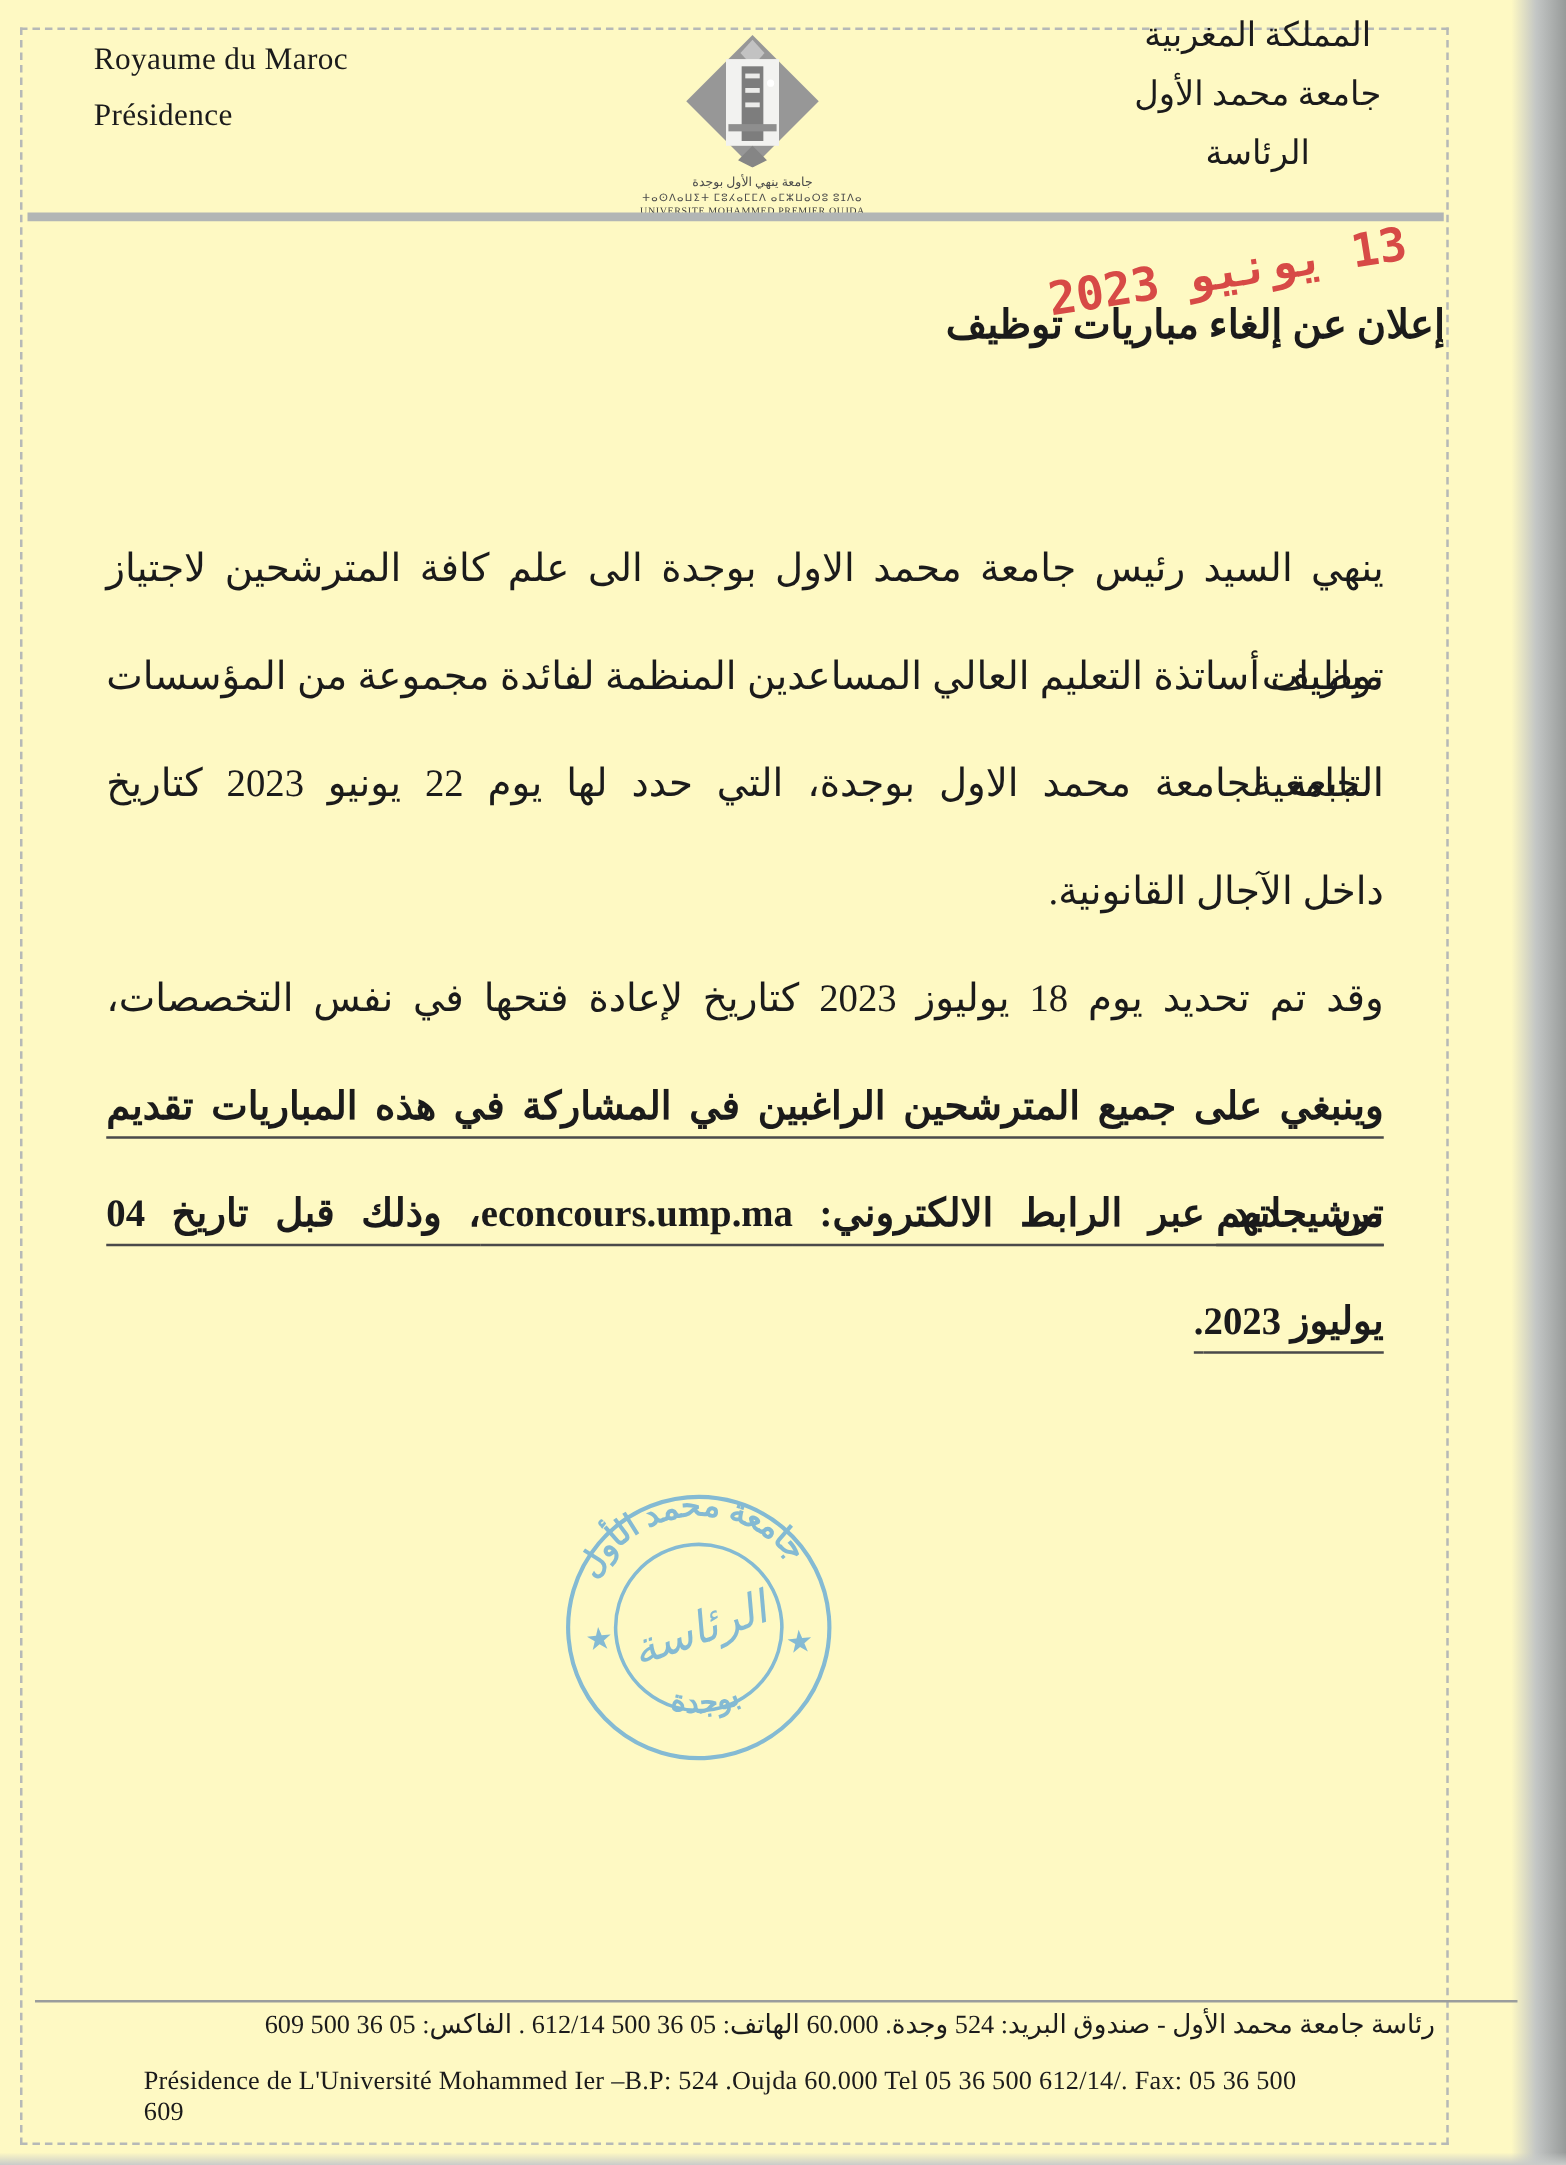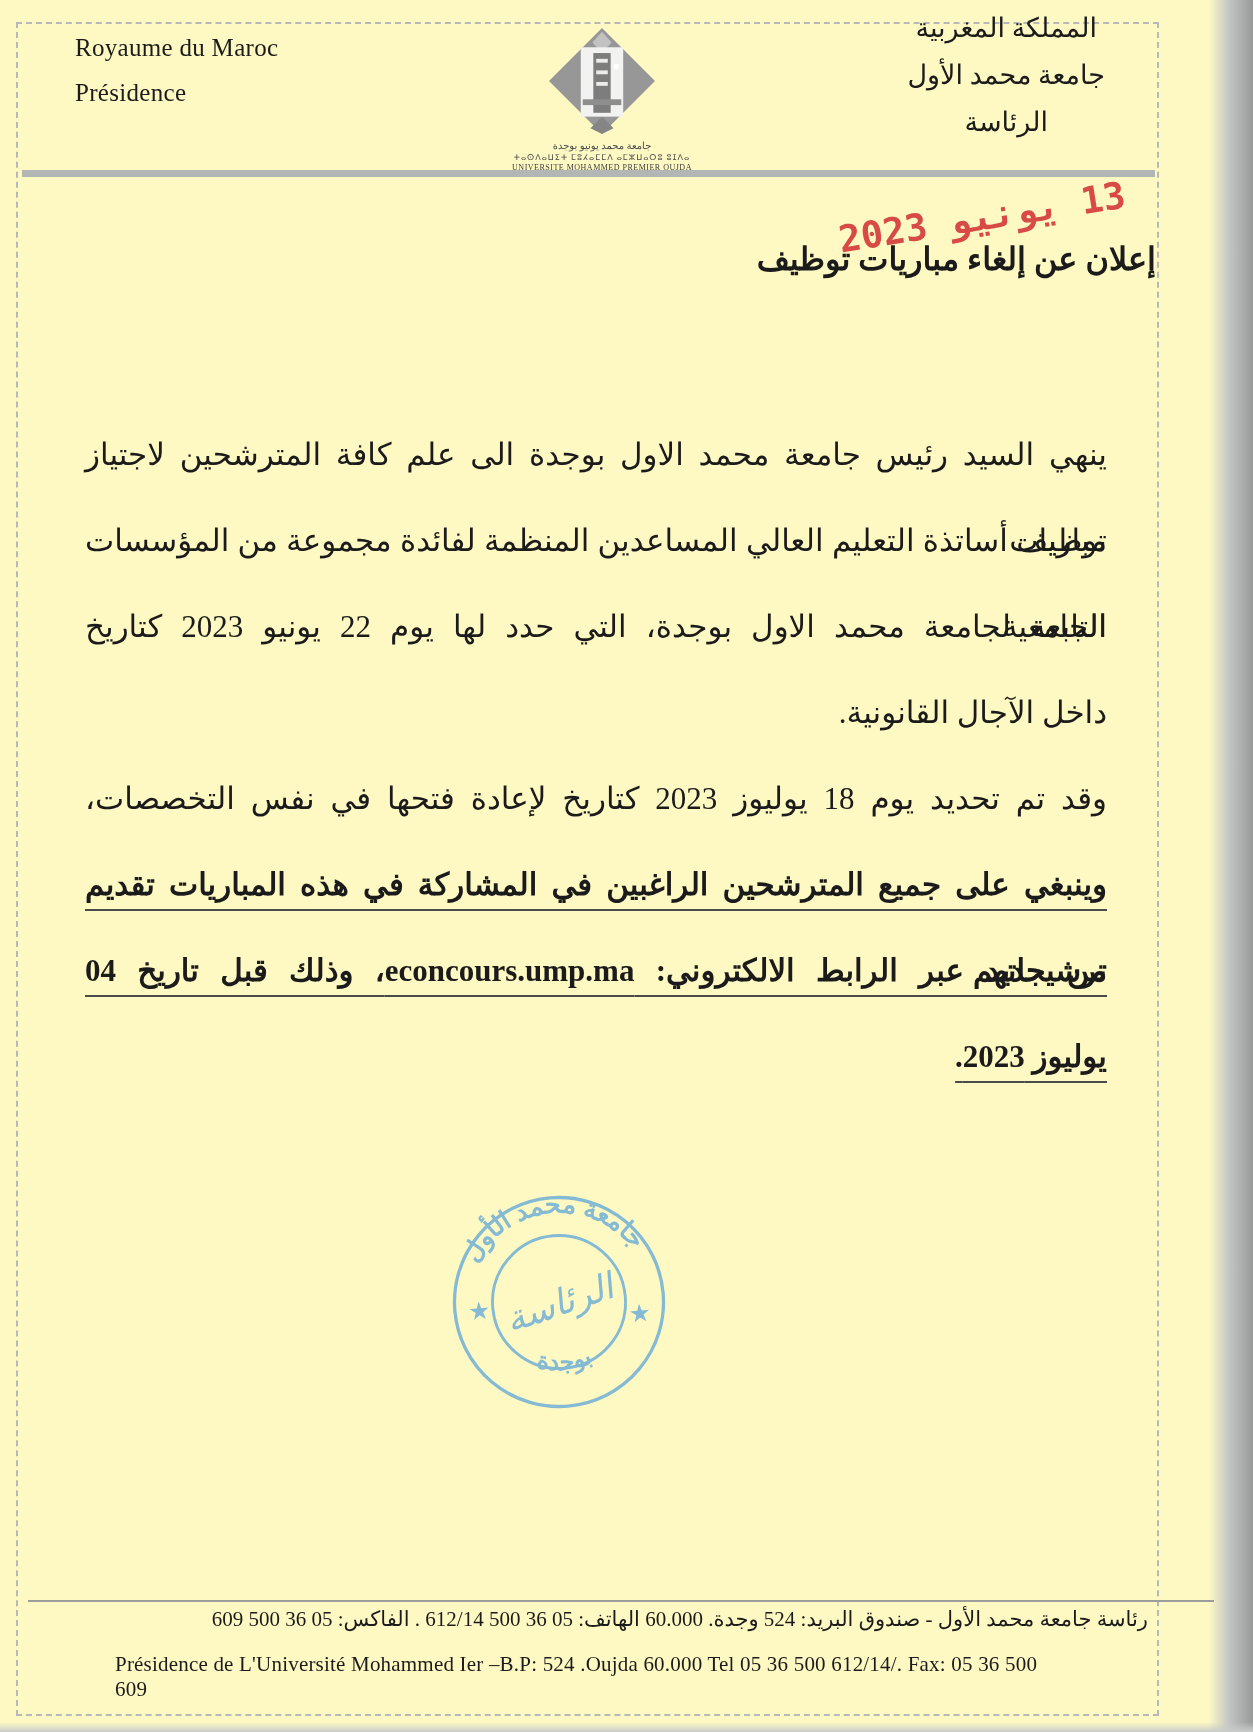--- a/index.html
+++ b/index.html
@@ -89,21 +89,21 @@
       <rect x="38" y="20" width="44" height="72" fill="#f2f2f0"></rect>
       <rect x="51" y="26" width="18" height="62" fill="#7d7d7d"></rect>
       <rect x="54" y="32" width="12" height="4" fill="#ececea"></rect>
       <rect x="54" y="44" width="12" height="4" fill="#ececea"></rect>
       <rect x="54" y="56" width="12" height="4" fill="#ececea"></rect>
       <rect x="40" y="74" width="40" height="6" fill="#8e8e8e"></rect>
       <circle cx="75" cy="40" r="3" fill="#ffffff"></circle>
       <polygon points="60,92 72,104 60,110 48,104" fill="#858585"></polygon>
     </svg>
     <div class="logo-captions">
-      <div class="cap-ar">جامعة محمد يونيو بوجدة</div>
+      <div class="cap-ar">جامعة ينهي الأول بوجدة</div>
       <div class="cap-tf">ⵜⴰⵙⴷⴰⵡⵉⵜ ⵎⵓⵃⴰⵎⵎⴷ ⴰⵎⵣⵡⴰⵔⵓ ⵓⵊⴷⴰ</div>
       <div class="cap-fr">UNIVERSITE MOHAMMED PREMIER OUJDA</div>
     </div>
   </div>
 
   <div class="separator-band"></div>
 
   <div class="date-stamp" style="color: rgb(212, 60, 60);">13 يونيو 2023</div>
 
   <div class="doc-title">إعلان عن إلغاء مباريات توظيف</div>

